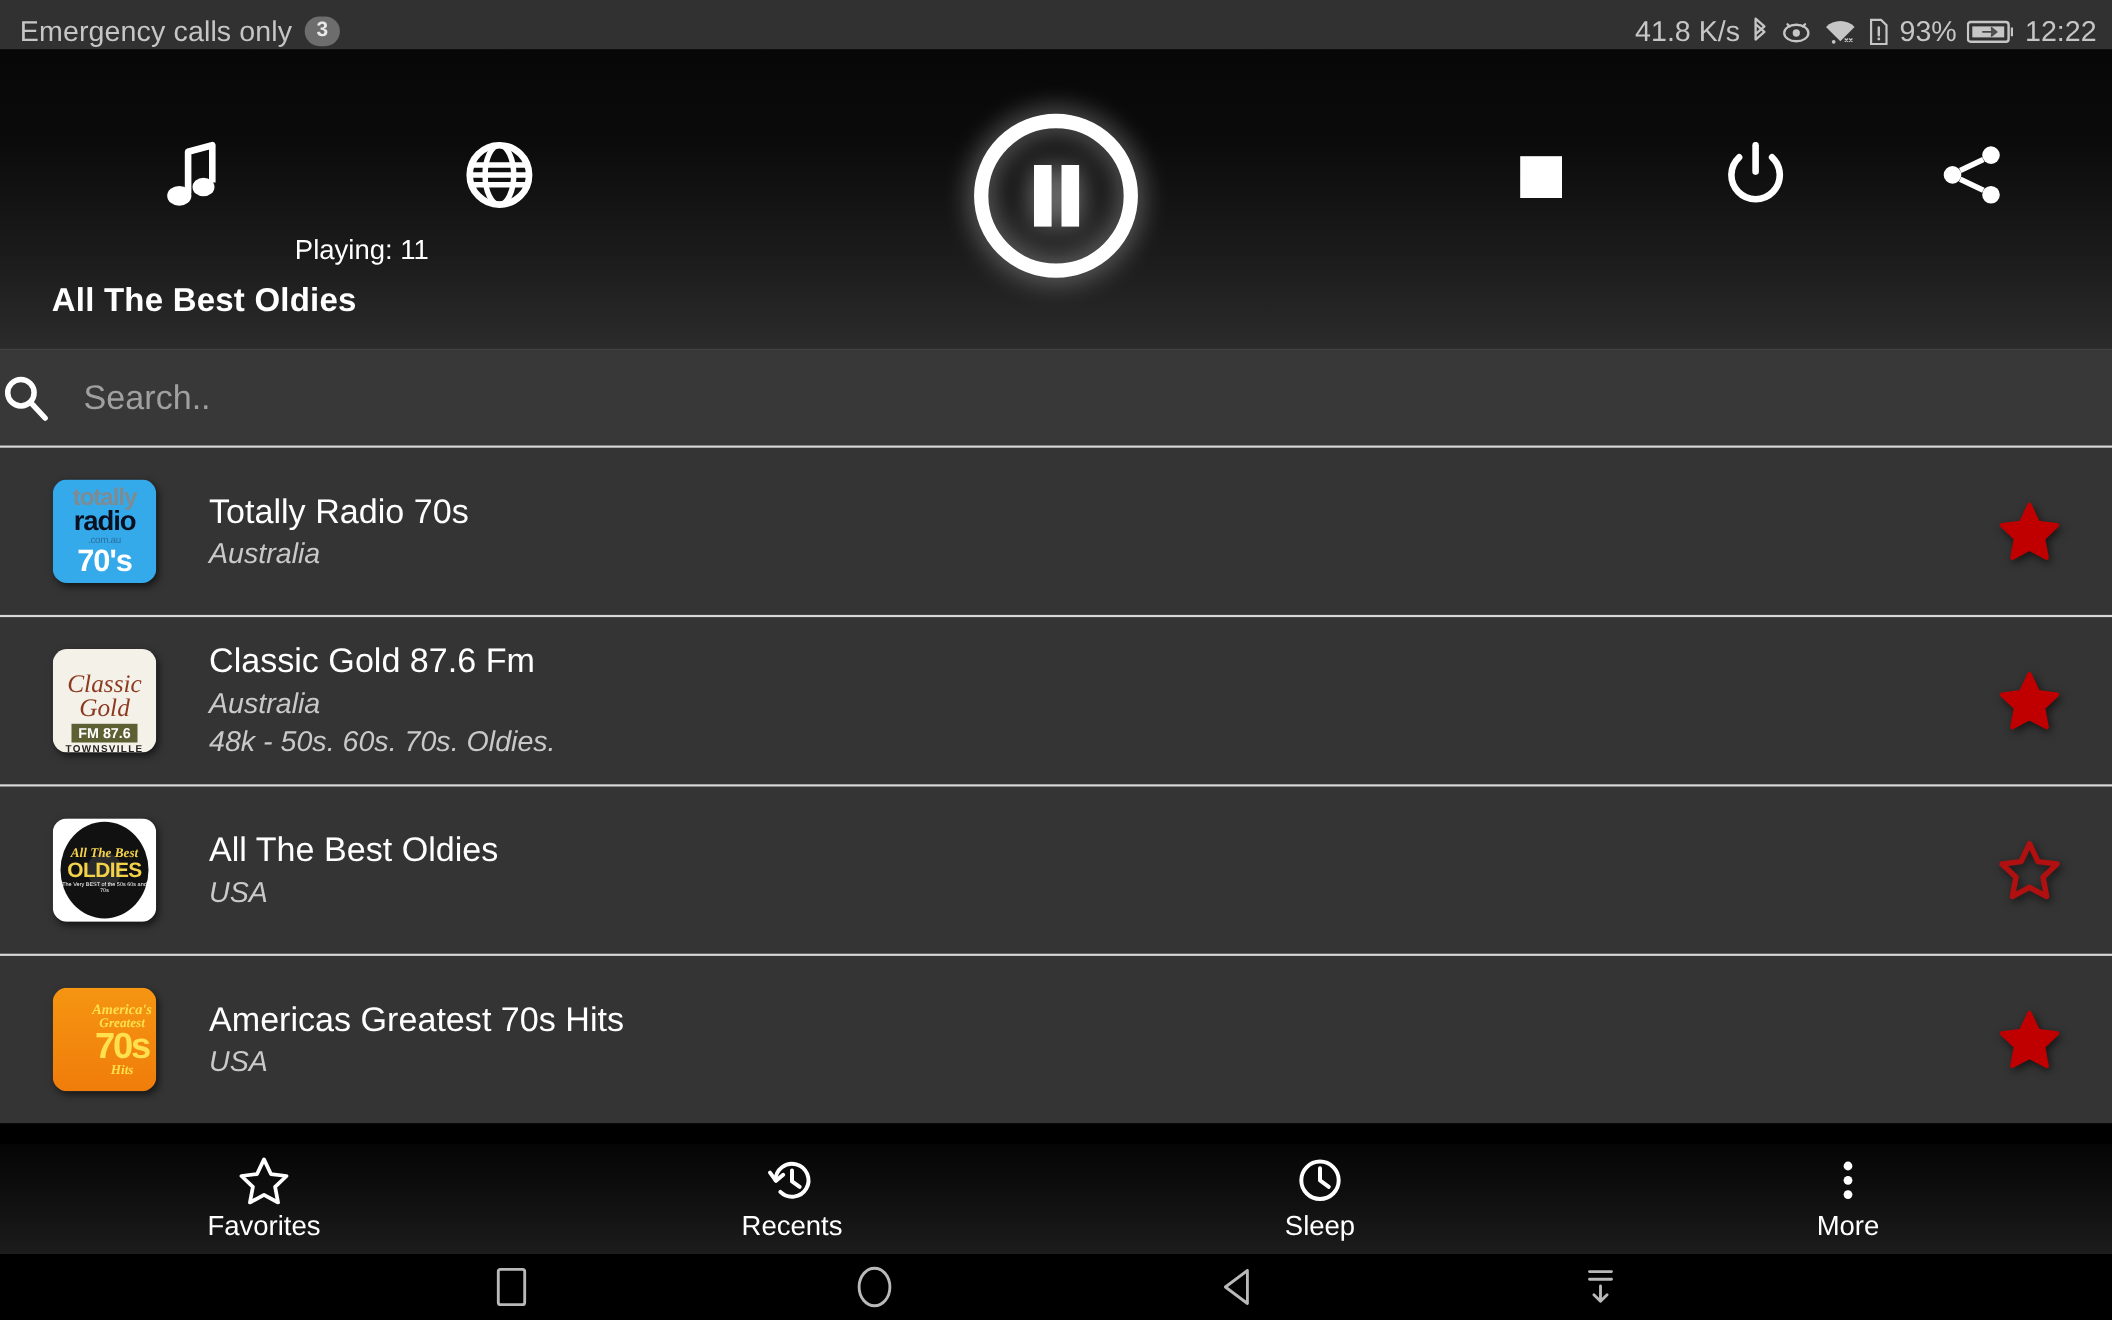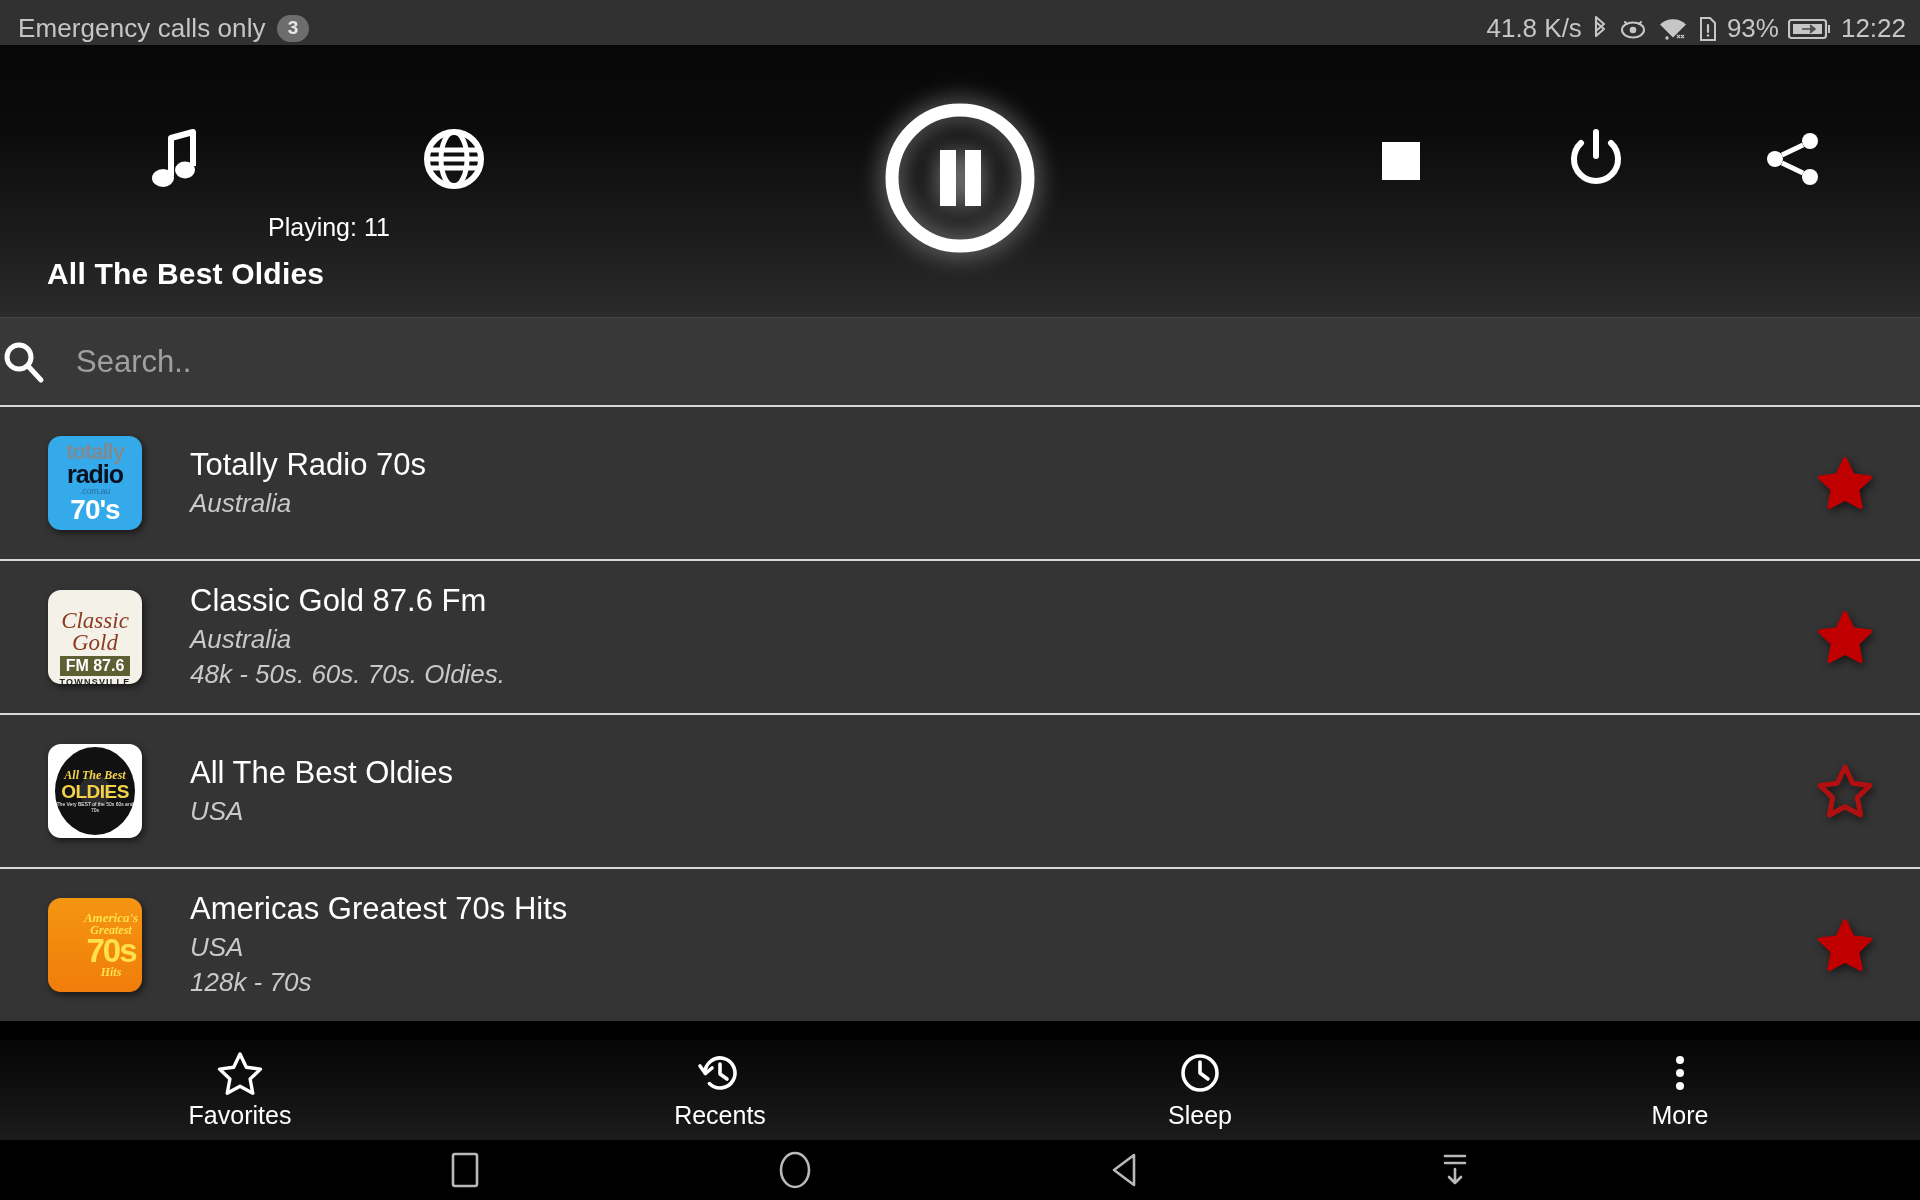--- a/index.html
+++ b/index.html
@@ -128,21 +128,21 @@
   .lg-totally .t2 { font-size:25px; font-weight:bold; color:#0a1020; line-height:.95; letter-spacing:-1px; }
   .lg-totally .t3 { font-size:9px; color:#2b6f9e; line-height:1; letter-spacing:-.3px; }
   .lg-totally .t4 { font-size:28px; font-weight:bold; color:#fff; line-height:1; letter-spacing:-1px; }
 
   .lg-classic { background:#f4f1e8; width:100%; height:100%;
      display:flex; flex-direction:column; align-items:center; justify-content:center; gap:1px; }
   .lg-classic .c1 { font-family:"Liberation Serif", serif; font-style:italic;
      font-size:23px; color:#8c3a22; line-height:.9;margin-top:24px; }
   .lg-classic .c2 { font-family:"Liberation Serif", serif; font-style:italic;
      font-size:23px; color:#8c3a22; line-height:.9; }
-  .lg-classic .c3 { background:#5d6033; color:#fff; font-size:16px;
+  .lg-classic .c3 { background:#5d6033; color:#fff; font-size:13px;
      font-weight:bold; padding:1px 6px; margin-top:2px; }
   .lg-classic .c4 { font-size:9px; color:#222; letter-spacing:1.2px; font-weight:bold; }
 
   .lg-oldies { background:#fff; width:100%; height:100%;
      display:flex; align-items:center; justify-content:center; }
   .lg-oldies .disc {
     width:80px; height:88px; border-radius:50%;
     background:radial-gradient(circle at 50% 50%, #2a2a2a 0 26%, #111 27% 100%);
     display:flex; flex-direction:column; align-items:center; justify-content:center; gap:1px;
   }
@@ -357,21 +357,20 @@
             <div class="a1">America's</div>
             <div class="a2">Greatest</div>
             <div class="a3">70s</div>
             <div class="a4">Hits</div>
           </div>
         </div>
       </div>
       <div class="meta">
         <div class="st-name">Americas Greatest 70s Hits</div>
         <div class="st-country">USA</div>
-        <div class="st-desc">128k - 70s</div>
       </div>
       <button class="star-btn">
         <svg width="56" height="54" viewBox="0 0 56 54">
           <path d="M28 3l7.7 16.3 17.3 2.2-12.7 12.1 3.3 17.4L28 42.7 12.4 51l3.3-17.4L3 21.5l17.3-2.2z" fill="#c00000" stroke="#c00000" stroke-width="4" stroke-linejoin="round"></path>
         </svg>
       </button>
     </div>
   </div>
 
   <div class="bottomnav">

